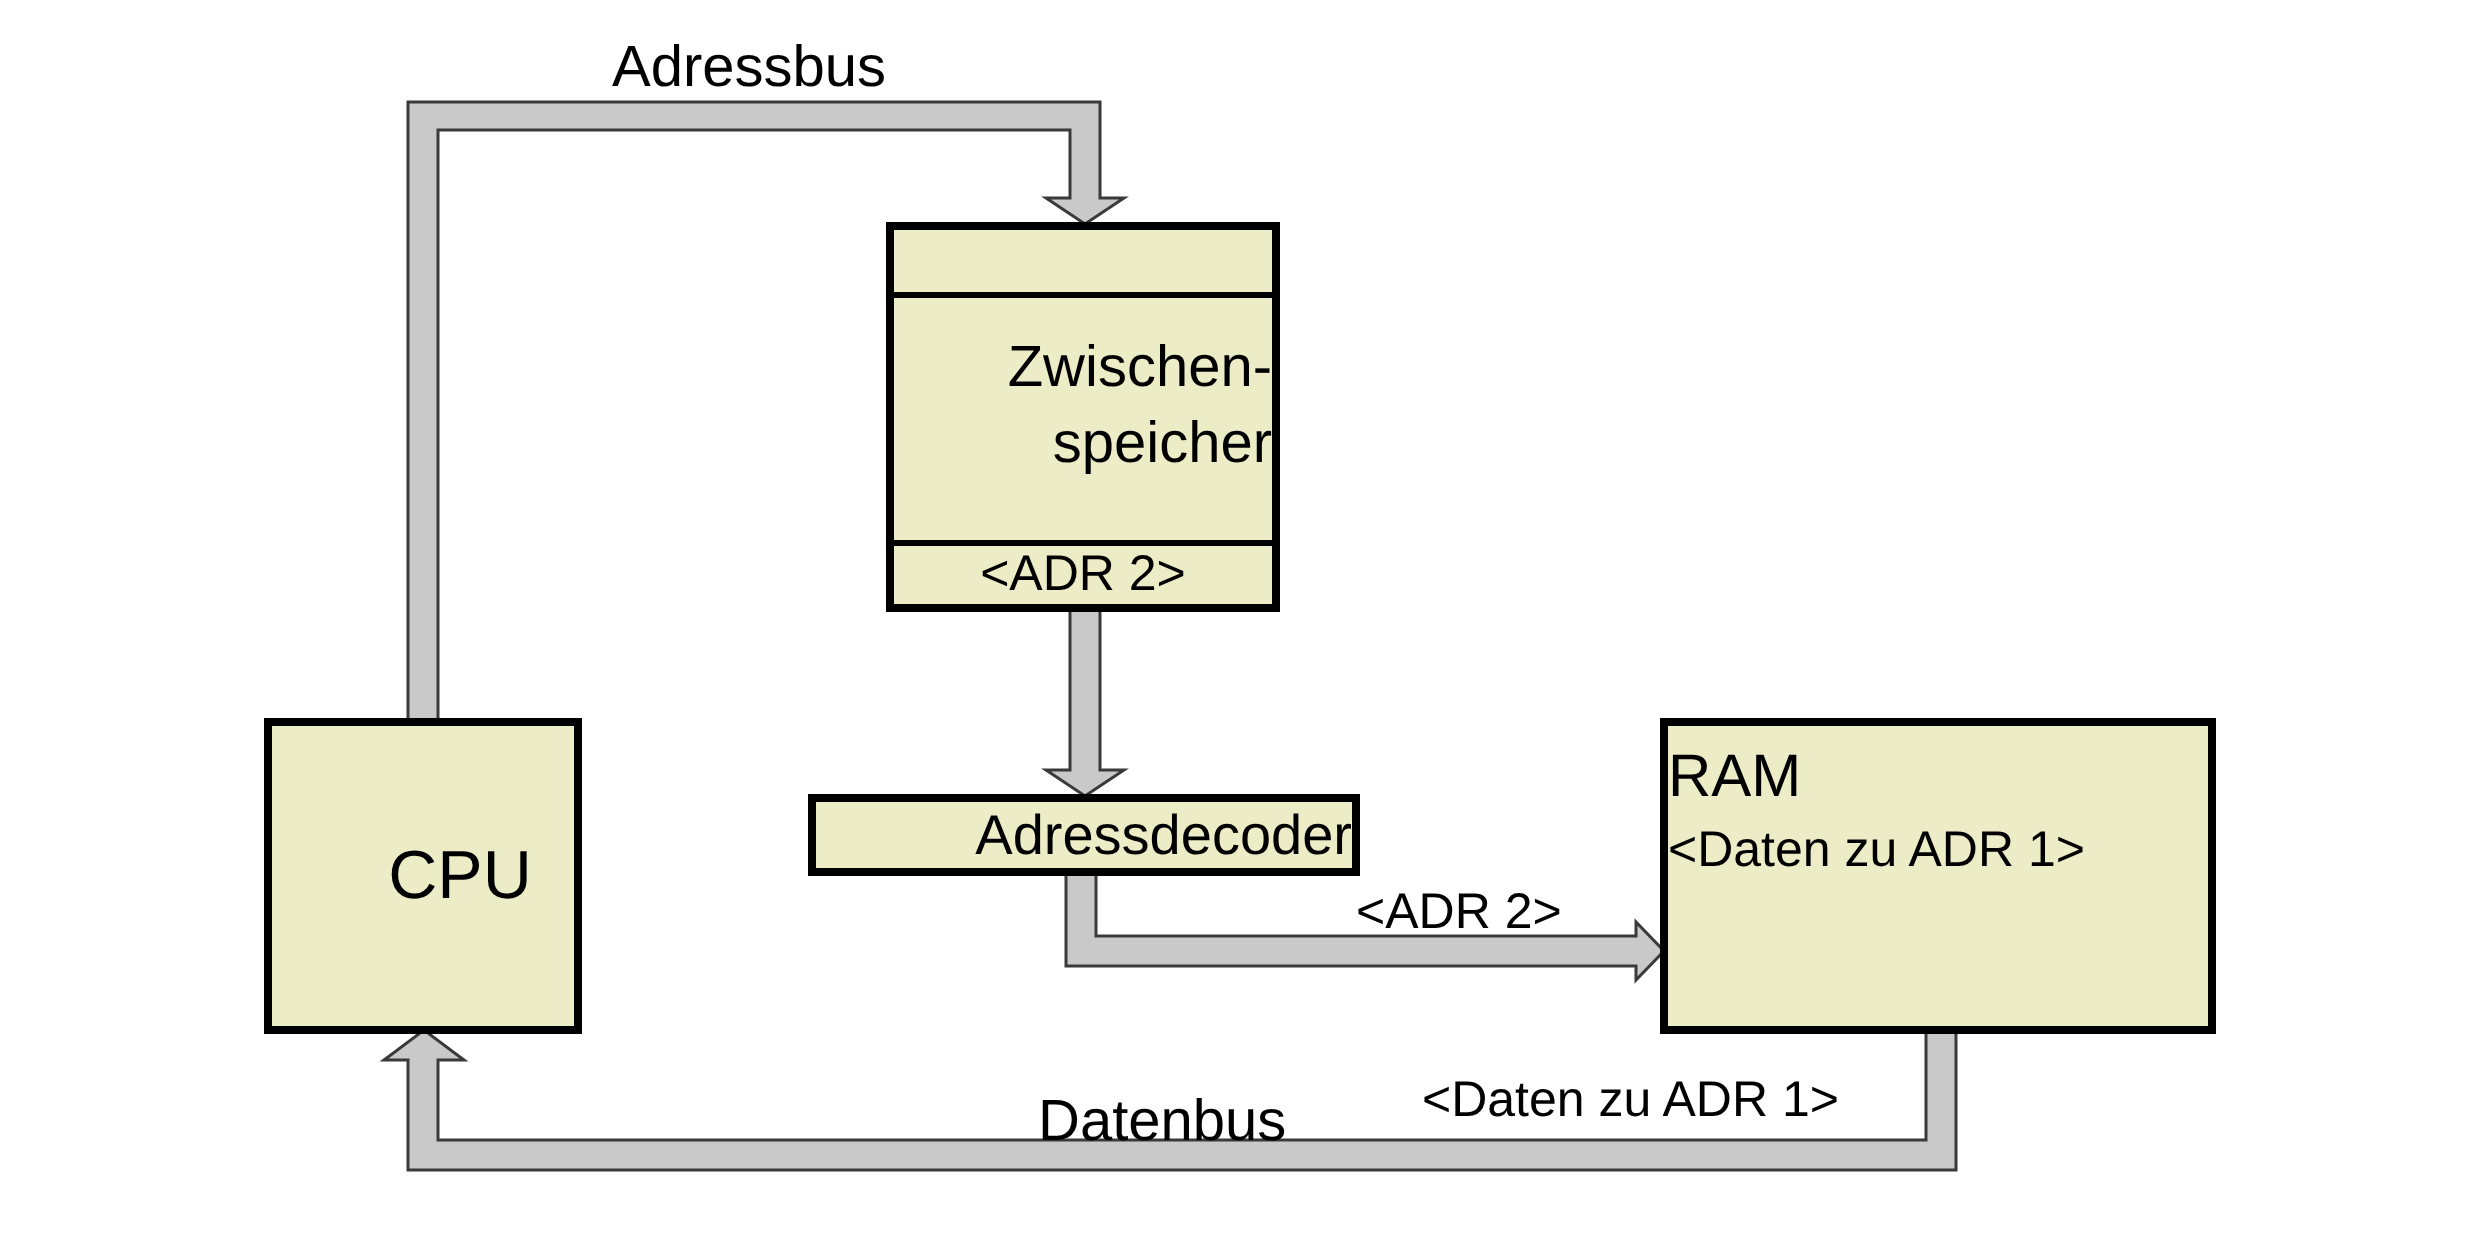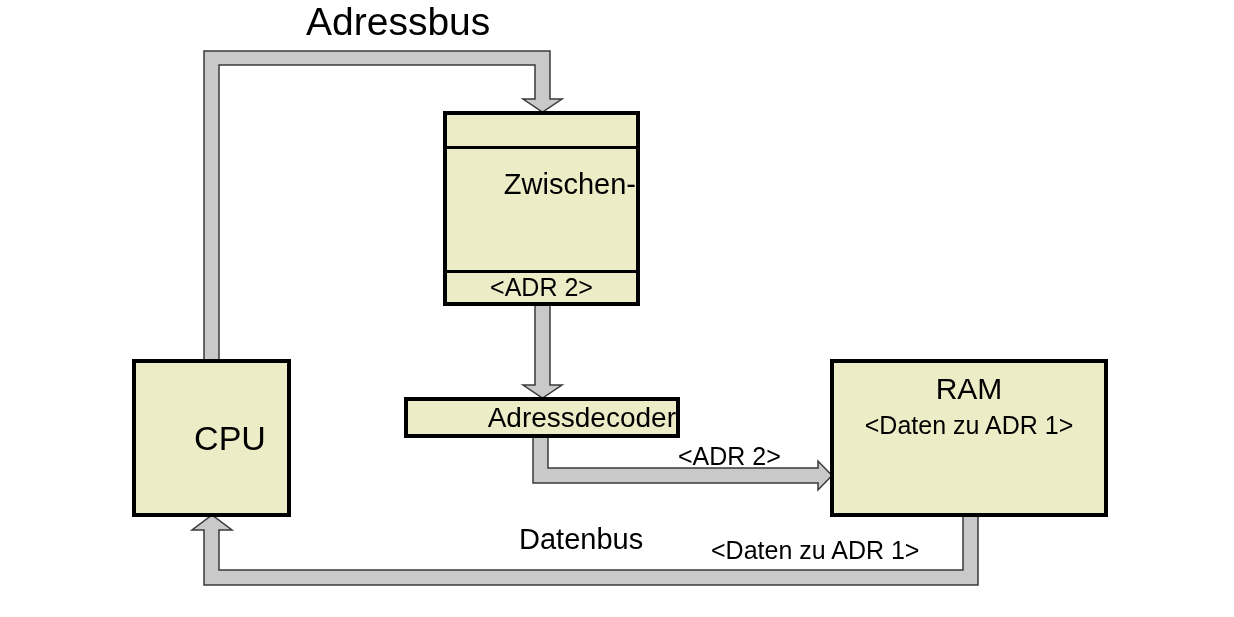--- a/index.html
+++ b/index.html
@@ -61,38 +61,37 @@
     display: flex; align-items: center; justify-content: center;
     font-size: 25px;
   }
   .node-decoder {
     left: 404px; top: 397px; width: 276px; height: 41px;
     display: flex; align-items: center; justify-content: flex-end;
     font-size: 28px;
   }
   .node-ram {
     left: 830px; top: 359px; width: 278px; height: 158px;
-    text-align: center;
     padding-top: 8px;
   }
   .ram-title {
     font-size: 30px;
     line-height: 36px;
   }
   .ram-row {
     font-size: 25px;
     line-height: 37px;
   }
   .floating-label {
     position: absolute;
     white-space: nowrap;
   }
-  .label-adressbus { left: 306px; top: 0;  font-size: 39px; }
+  .label-adressbus { left: 306px; top: 18px;  font-size: 29px; }
   .label-adr2bus   { left: 678px; top: 442px; font-size: 25px; }
-  .label-datenbus  { left: 519px; top: 523px; font-size: 29px; }
+  .label-datenbus  { left: 519px; top: 545px; font-size: 29px; }
   .label-datenadr1 { left: 711px; top: 536px; font-size: 25px; }
 </style>
 </head>
 <body>
 
 <div class="canvas">
 
   <svg class="bus-layer" viewBox="0 0 1234 617" xmlns="http://www.w3.org/2000/svg">
 
     <polygon points="204,360 204,51 550,51 550,99 562,99 542.5,112 523,99 535,99 535,65 219,65 219,360"></polygon>
@@ -105,20 +104,21 @@
   </svg>
 
   <div class="node node-cpu">
     <span>CPU</span>
   </div>
 
   <div class="node node-buffer">
     <div class="buffer-top"></div>
     <div class="buffer-mid">
       <div>Zwischen-</div>
+      <div>speicher</div>
     </div>
     <div class="buffer-slot">
       <span>&lt;ADR 2&gt;</span>
     </div>
   </div>
 
   <div class="node node-decoder">
     <span>Adressdecoder</span>
   </div>
 

